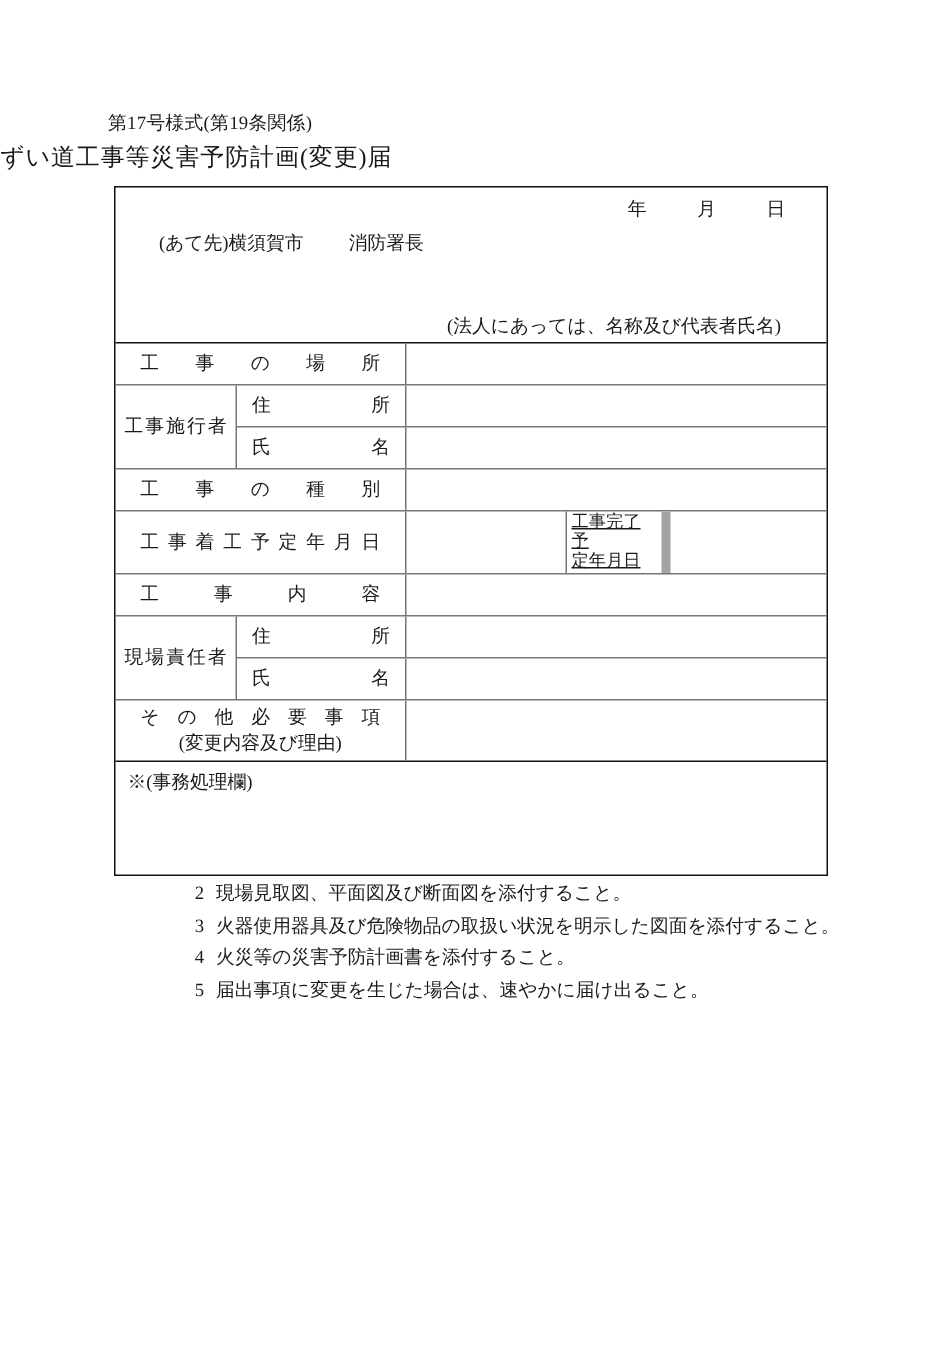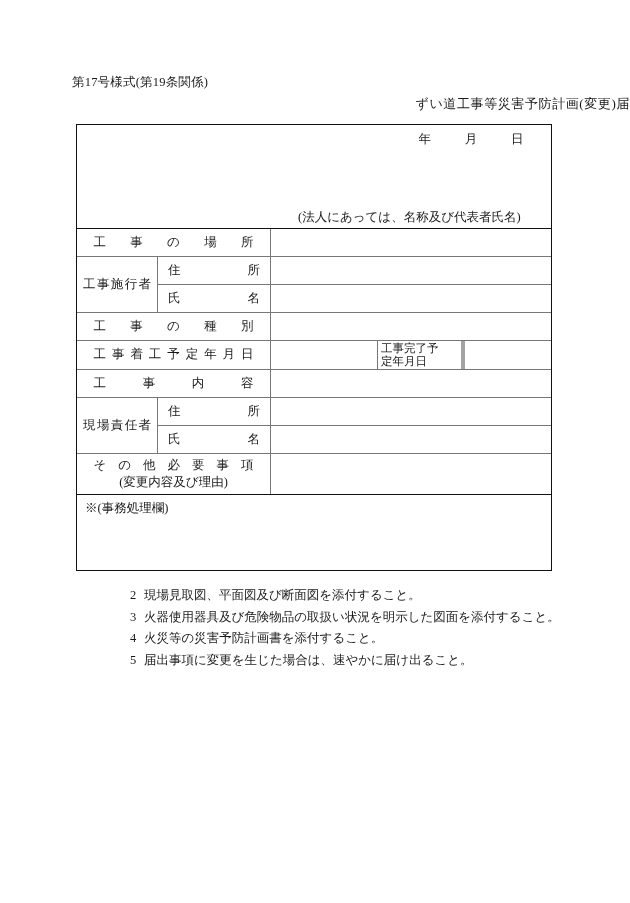--- a/index.html
+++ b/index.html
@@ -29,22 +29,22 @@
     top: 74px;
     font-size: 12.5px;
     letter-spacing: 0.2px;
     white-space: nowrap;
   }
   .doc-title {
     position: absolute;
     left: 0;
     top: 95px;
     width: 630px;
-    text-align: right;
-    font-size: 13px;
+    text-align: left;
+    font-size: 16px;
     letter-spacing: 0.6px;
   }
 
   
   .outer-box {
     position: absolute;
     left: 76px;
     top: 124px;
     width: 476px;
     border: 1.6px solid #111;
@@ -185,30 +185,31 @@
   .sub-value { flex: 1; }
 
   
   .row-start-date .value-cell {
     display: flex;
     align-items: stretch;
     min-height: 27px;
   }
   .start-blank { width: 106px; }
   .completion-label {
-    width: 88px;
+    width: 70px;
     box-sizing: border-box;
     border-left: 1px solid #777;
-    border-right: 4px solid #a3a3a3;
+    border-right: 6px solid #a3a3a3;
     display: flex;
     flex-direction: column;
     justify-content: center;
     font-size: 11.5px;
     line-height: 1.12;
     padding: 1px 3px;
+    text-decoration: underline;
   }
   .completion-value { flex: 1; }
 
   
   .row-other .label-cell {
     flex-direction: column;
     justify-content: center;
     padding: 3px 8px;
     min-height: 30px;
   }
@@ -264,20 +265,23 @@
 
     <div class="top-block">
       <div class="date-line">
         <span>年</span>
         <span class="date-gap"></span>
         <span>月</span>
         <span class="date-gap"></span>
         <span>日</span>
       </div>
 
+      <div class="addressee">
+        <span>(あて先)横須賀市</span><span class="gap"></span><span>消防署長</span>
+      </div>
 
 
       <div class="corporate-note">(法人にあっては、名称及び代表者氏名)</div>
     </div>
 
     <div class="rows">
 
       <div class="row">
         <div class="label-cell">
           <div class="label-spread">

